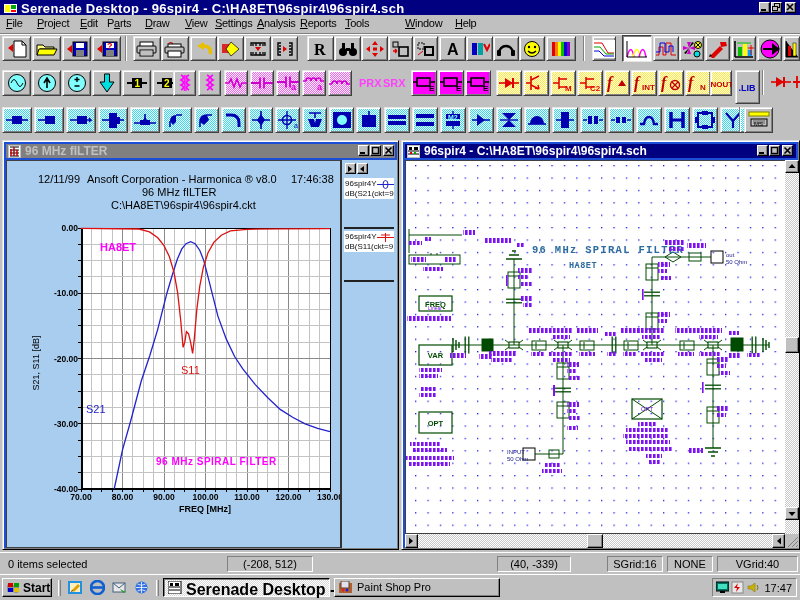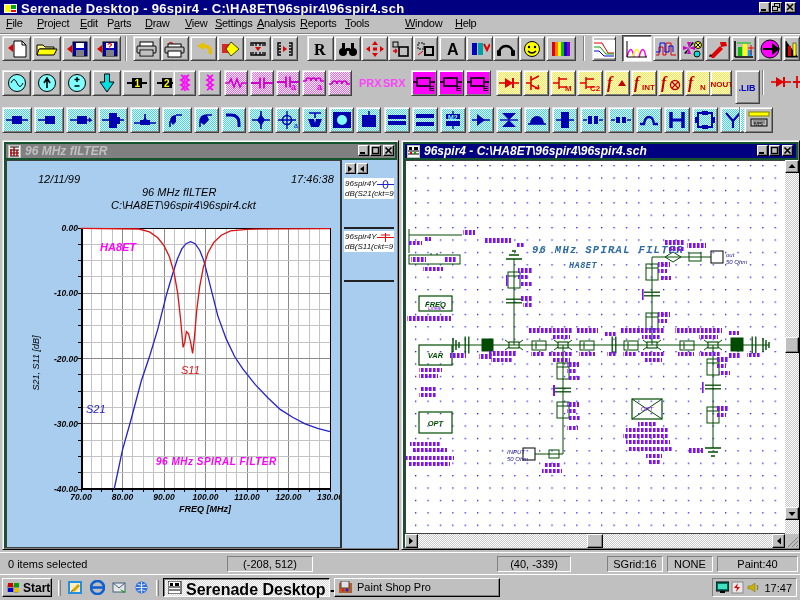--- a/index.html
+++ b/index.html
@@ -12,21 +12,21 @@
 #menubar u{text-decoration:underline;}
 .mrule{left:0;top:33px;width:800px;height:2px;border-top:1px solid #808080;border-bottom:1px solid #fff;}
 .tb{position:absolute;height:25px;background:#c0c0c0;border:1px solid;border-color:#e6e6e6 #404040 #404040 #e6e6e6;box-shadow:inset 1px 1px 0 #fff, inset -1px -1px 0 #808080;}
 .tb svg{position:absolute;left:50%;top:50%;transform:translate(-50%,-50%);}
 .tbp{border-color:#404040 #e6e6e6 #e6e6e6 #404040;box-shadow:inset 1px 1px 0 #808080, inset -1px -1px 0 #fff;background:#fff;}
 .cy{background:repeating-conic-gradient(#2fdef0 0 25%,#ffffff 0 50%) 0 0/2px 2px;}
 .mg{background:repeating-conic-gradient(#ff5cff 0 25%,#ffffff 0 50%) 0 0/2px 2px;}
 .yl{background:repeating-conic-gradient(#ffe92c 0 25%,#ffffff 0 50%) 0 0/2px 2px;}
 .mgs{background:#ff00ff;}
 .sep{position:absolute;width:2px;height:25px;border-left:1px solid #808080;border-right:1px solid #fff;}
-.win{position:absolute;background:#14532d;border:1px solid;border-color:#dfdfdf #000 #000 #dfdfdf;box-shadow:inset 1px 1px 0 #fff, inset -1px -1px 0 #808080;font-style:italic;}
+.win{position:absolute;background:#1d4ed8;border:1px solid;border-color:#dfdfdf #000 #000 #dfdfdf;box-shadow:inset 1px 1px 0 #fff, inset -1px -1px 0 #808080;}
 .wtitle{position:absolute;left:3px;right:3px;top:3px;height:14px;color:#c0c0c0;font-size:12px;font-weight:bold;}
 .wtitle .t{position:absolute;left:19px;top:0px;white-space:nowrap;}
 #statusbar{left:0;top:552px;width:800px;height:22px;background:#c0c0c0;border-top:1px solid #fff;font-size:11px;color:#000;}
 .spanel{position:absolute;top:3px;height:16px;border:1px solid;border-color:#808080 #fff #fff #808080;font-size:11px;line-height:14px;}
 #taskbar{left:0;top:574px;width:800px;height:26px;background:#c0c0c0;border-top:1px solid #fff;}
 .tkbtn{position:absolute;top:3px;height:19px;background:#c0c0c0;border:1px solid;border-color:#fff #000 #000 #fff;box-shadow:inset -1px -1px 0 #808080;font-size:11px;}
 .tiny{font-size:7px;line-height:7px;color:#111;white-space:nowrap;}
 </style></head><body>
 <div class="abs" id="titlebar">
 <svg class="abs" style="left:4px;top:1px" width="14" height="13">
@@ -623,20 +623,21 @@
         </svg></div>
       <div class="wbtn" style="left:364px;top:1px"><svg width="9" height="9">
           <rect x="1.5" y="1.5" width="6" height="6" fill="none" stroke="#000" stroke-width="1.4"></rect>
         </svg></div>
       <div class="wbtn" style="left:377px;top:1px"><svg width="9" height="9">
           <path d="M1.5,1.5 L7.5,7.5 M7.5,1.5 L1.5,7.5" stroke="#000" stroke-width="1.6"></path>
         </svg></div>
     </div>
 <div class="abs" style="left:3px;top:19px;width:391px;height:388px;background:#a9cdee;border:1px solid #404040;border-right:none">
 <div class="abs" style="left:31px;top:12px;font-size:11px;color:#000;white-space:nowrap;">12/11/99</div>
+<div class="abs" style="left:80px;top:12px;font-size:11px;color:#000;white-space:nowrap;">Ansoft  Corporation  -  Harmonica  ® v8.0</div>
 <div class="abs" style="left:284px;top:12px;font-size:11px;color:#000;white-space:nowrap;">17:46:38</div>
 <div class="abs" style="left:135px;top:25px;font-size:11px;color:#000;white-space:nowrap;">96  MHz  fILTER</div>
 <div class="abs" style="left:104px;top:38px;font-size:11px;color:#000;white-space:nowrap;">C:\HA8ET\96spir4\96spir4.ckt</div>
 <svg class="abs" style="left:14px;top:60px" width="332" height="296" viewBox="0 0 332 296">
         <g shape-rendering="crispEdges">
           <rect x="60" y="7" width="249" height="261" fill="#ffffff"></rect>
           <line x1="70.38" y1="7" x2="70.38" y2="268" stroke="#c3c3c3"></line>
           <line x1="80.75" y1="7" x2="80.75" y2="268" stroke="#c3c3c3"></line>
           <line x1="91.12" y1="7" x2="91.12" y2="268" stroke="#c3c3c3"></line>
           <line x1="101.50" y1="7" x2="101.50" y2="268" stroke="#8a8a8a"></line>
@@ -1002,21 +1003,21 @@
 <div class="abs" style="left:383px;top:393px;width:14px;height:14px;background:#c0c0c0;"><svg width="14" height="14">
         <path d="M13,3 L3,13 M13,7 L7,13 M13,11 L11,13" stroke="#808080"></path>
       </svg></div>
 </div>
 <div class="abs" id="statusbar">
 <div class="abs" style="left:8px;top:5px;font-size:11px">0 items selected</div>
 <div class="spanel" style="left:227px;width:86px;text-align:center;padding-left:0px">(-208, 512)</div>
 <div class="spanel" style="left:497px;width:74px;text-align:center;padding-left:0px">(40, -339)</div>
 <div class="spanel" style="left:607px;width:56px;text-align:center;padding-left:0px">SGrid:16</div>
 <div class="spanel" style="left:667px;width:46px;text-align:center;padding-left:0px">NONE</div>
-<div class="spanel" style="left:717px;width:81px;text-align:center;padding-left:0px">Paint:40</div>
+<div class="spanel" style="left:717px;width:81px;text-align:center;padding-left:0px">VGrid:40</div>
 </div>
 <div class="abs" id="taskbar">
 <div class="tkbtn" style="left:2px;top:3px;width:50px;height:19px">
       <svg style="position:absolute;left:3px;top:2px" width="15" height="14" viewBox="0 0 15 14">
         <path d="M1,4 q3,-2 6,0 q3,2 6,0 l0,7 q-3,2 -6,0 q-3,-2 -6,0 z" fill="#000" opacity=".25"></path>
         <rect x="2" y="2" width="5" height="4" fill="#d00000"></rect>
         <rect x="8" y="2" width="5" height="4" fill="#00a000"></rect>
         <rect x="2" y="7" width="5" height="4" fill="#0000d0"></rect>
         <rect x="8" y="7" width="5" height="4" fill="#e0c000"></rect>
       </svg>

